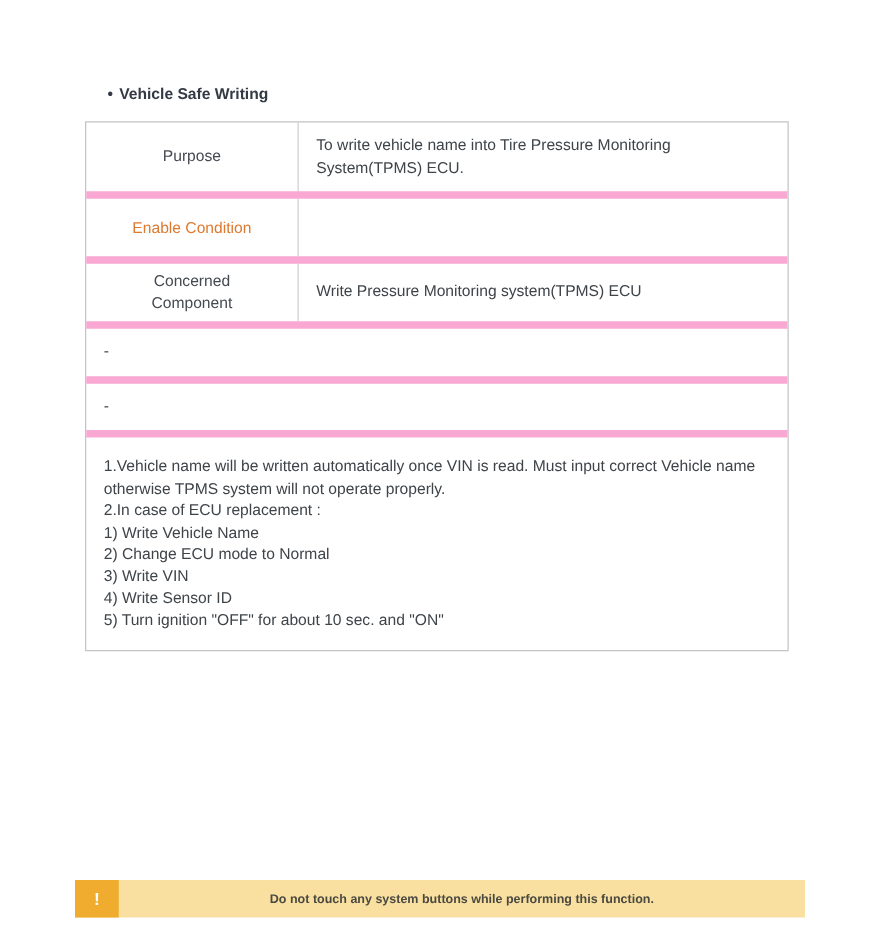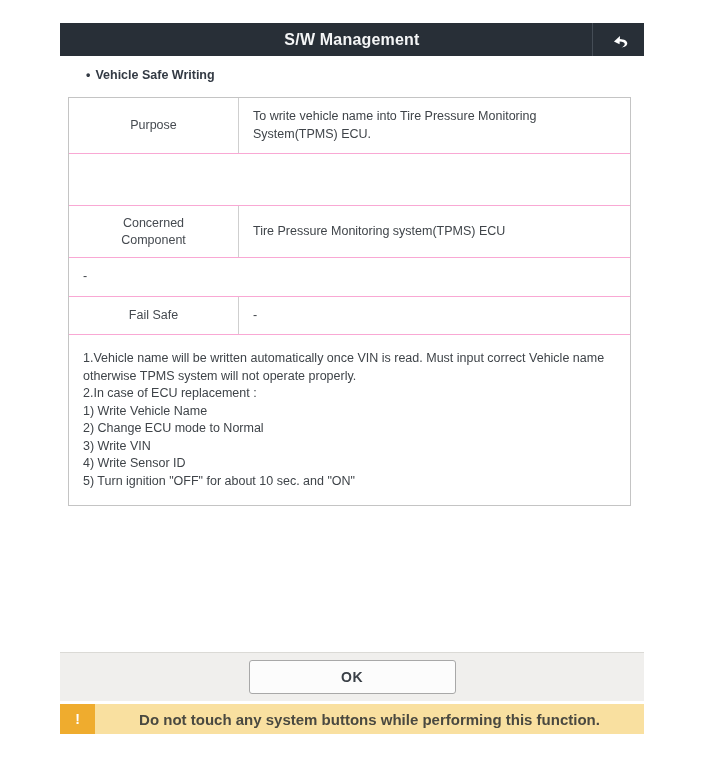--- a/index.html
+++ b/index.html
@@ -36,21 +36,21 @@
     position: absolute; left: 86px; top: 68px;
     font-size: 12.5px; font-weight: bold; color: #333a44;
     display: flex; align-items: center; gap: 5px;
   }
 
   
   .info-table {
     position: absolute; left: 68px; top: 97px; width: 563px;
     border: 1px solid #c4c4c4; background: #ffffff;
   }
-  .info-row { display: flex; border-bottom: 1px solid #f9a8d4; }
+  .info-row { display: flex; border-bottom: 6px solid #f9a8d4; }
   .info-row:last-child { border-bottom: none; }
   .cell-label {
     width: 170px; flex: 0 0 170px;
     border-right: 1px solid #cfcfcf;
     display: flex; align-items: center; justify-content: center;
     text-align: center; font-size: 12.5px; color: #454a50;
     line-height: 17px; white-space: pre-line; padding: 6px 8px;
   }
   .cell-value {
     flex: 1;
@@ -87,88 +87,70 @@
     background: #f9e0a0;
     display: flex; align-items: stretch;
   }
   .warning-icon {
     width: 35px; flex: 0 0 35px; background: #efac2e;
     display: flex; align-items: center; justify-content: center;
     color: #ffffff; font-size: 14px; font-weight: bold;
   }
   .warning-text {
     flex: 1; display: flex; align-items: center; justify-content: center;
-    font-size: 15px; font-weight: bold; color: #4a4940;
+    font-size: 10px; font-weight: bold; color: #4a4940;
   }
 </style>
 </head>
 <body>
 
 <div class="page">
 
-  <div class="header-bar">
-    <div class="header-title">S/W Management</div>
-    <div class="header-back">
-      <span>
-        <svg width="23" height="17" viewBox="0 0 24 18">
-          <path fill="#ffffff" d="M7.2 11.1 L13.6 5.2 L13.4 8.4
-                   C18.2 8.6 21.4 10.4 21.3 13.2
-                   C21.2 15.6 18.4 17.2 15.2 17.4
-                   C17.4 16.4 18.6 15.2 18.6 13.8
-                   C18.6 12.0 16.4 11.1 13.3 11.0
-                   L13.1 13.9 Z"></path>
-        </svg>
-      </span>
-    </div>
-  </div>
 
   <div class="section-label">
     <span>•</span>
     <span>Vehicle Safe Writing</span>
   </div>
 
   <div class="info-table">
 
     <div class="info-row row-purpose">
       <div class="cell-label">Purpose</div>
       <div class="cell-value">To write vehicle name into Tire Pressure Monitoring System(TPMS) ECU.</div>
     </div>
 
     <div class="info-row row-enable highlight">
+      <div class="cell-label">Enable Condition</div>
     </div>
 
     <div class="info-row row-component">
       <div class="cell-label">Concerned
 Component</div>
-      <div class="cell-value">Tire Pressure Monitoring system(TPMS) ECU</div>
+      <div class="cell-value">Write Pressure Monitoring system(TPMS) ECU</div>
     </div>
 
     <div class="info-row row-dtc">
       <div class="cell-value">-</div>
     </div>
 
     <div class="info-row row-failsafe">
-      <div class="cell-label">Fail Safe</div>
       <div class="cell-value">-</div>
     </div>
 
     <div class="info-row row-etc">
       <div class="cell-value">1.Vehicle name will be written automatically once VIN is read. Must input correct Vehicle name otherwise TPMS system will not operate properly.
 2.In case of ECU replacement :
 1) Write Vehicle Name
 2) Change ECU mode to Normal
 3) Write VIN
 4) Write Sensor ID
 5) Turn ignition "OFF" for about 10 sec. and "ON"</div>
     </div>
 
   </div>
 
-  <div class="footer-bar">
-    <button class="ok-button">OK</button>
-  </div>
 
   <div class="warning-bar">
     <div class="warning-icon">!</div>
     <div class="warning-text">Do not touch any system buttons while performing this function.</div>
   </div>
 
 </div>
 
 </body></html>

